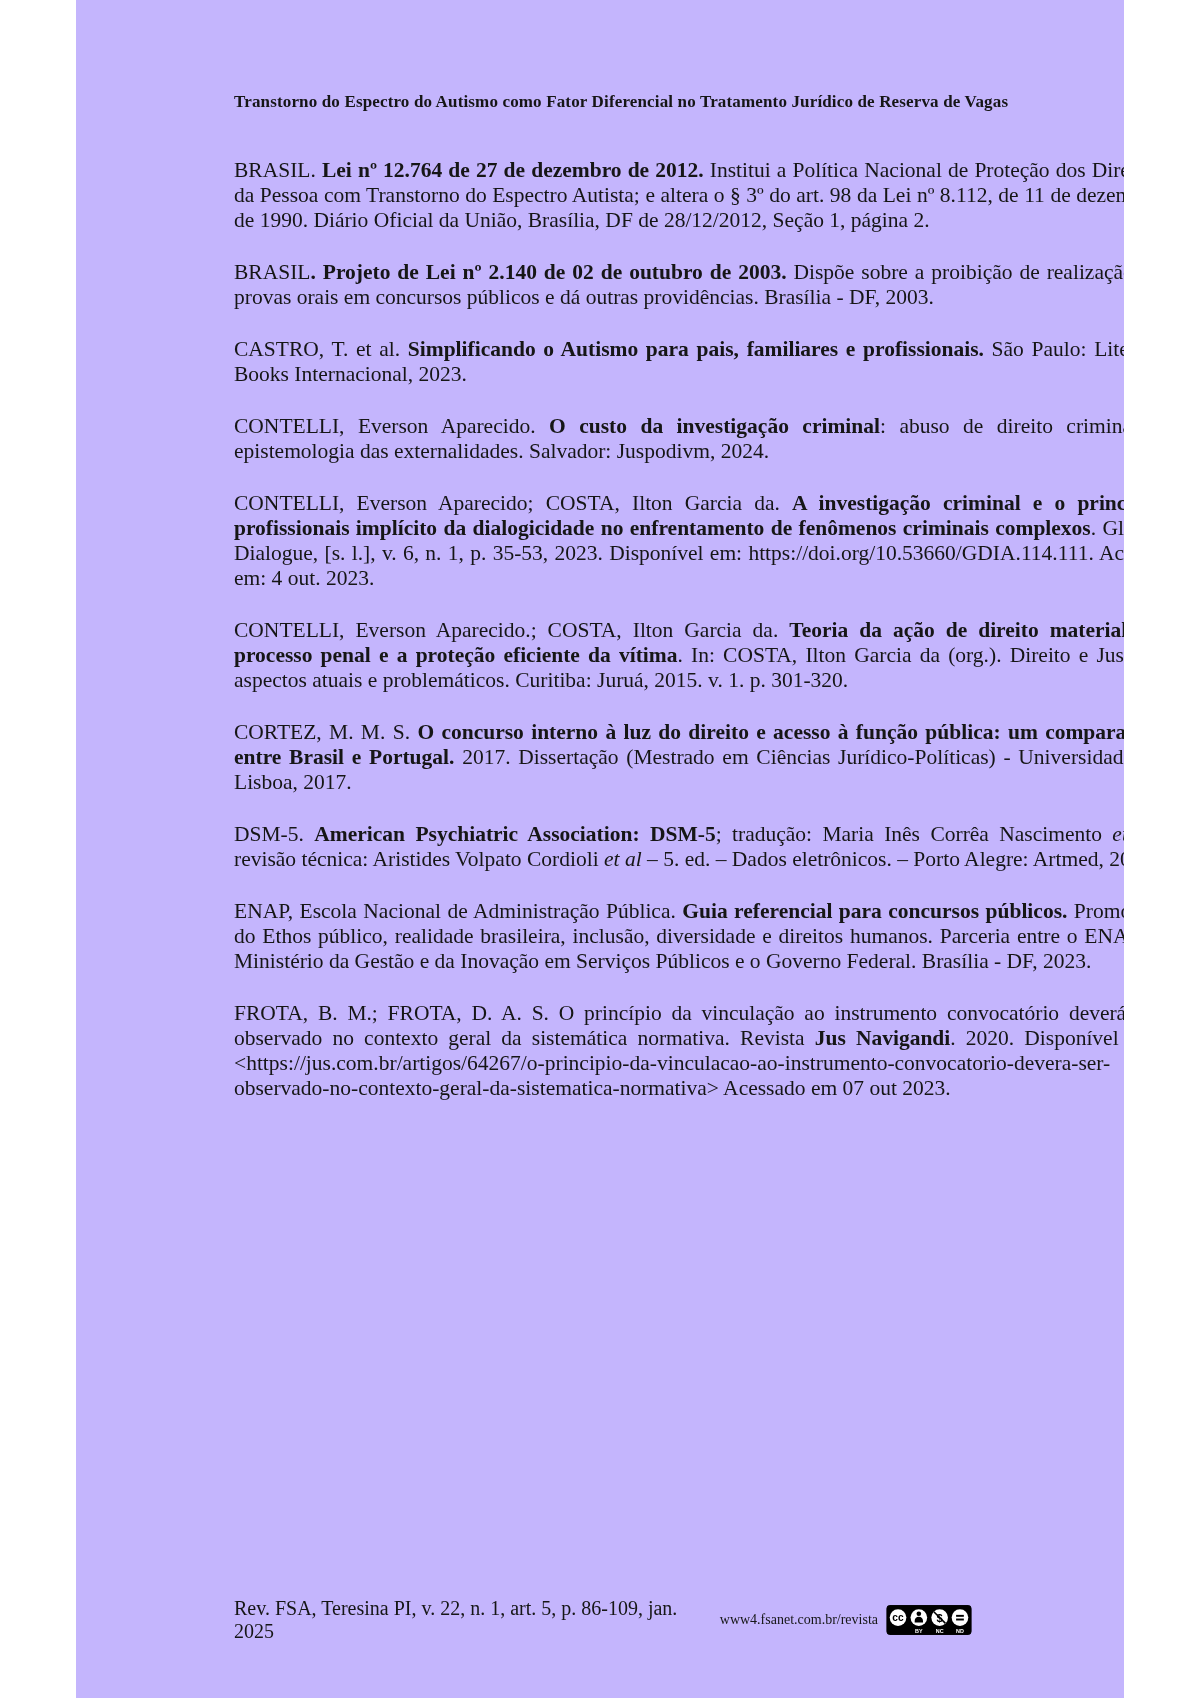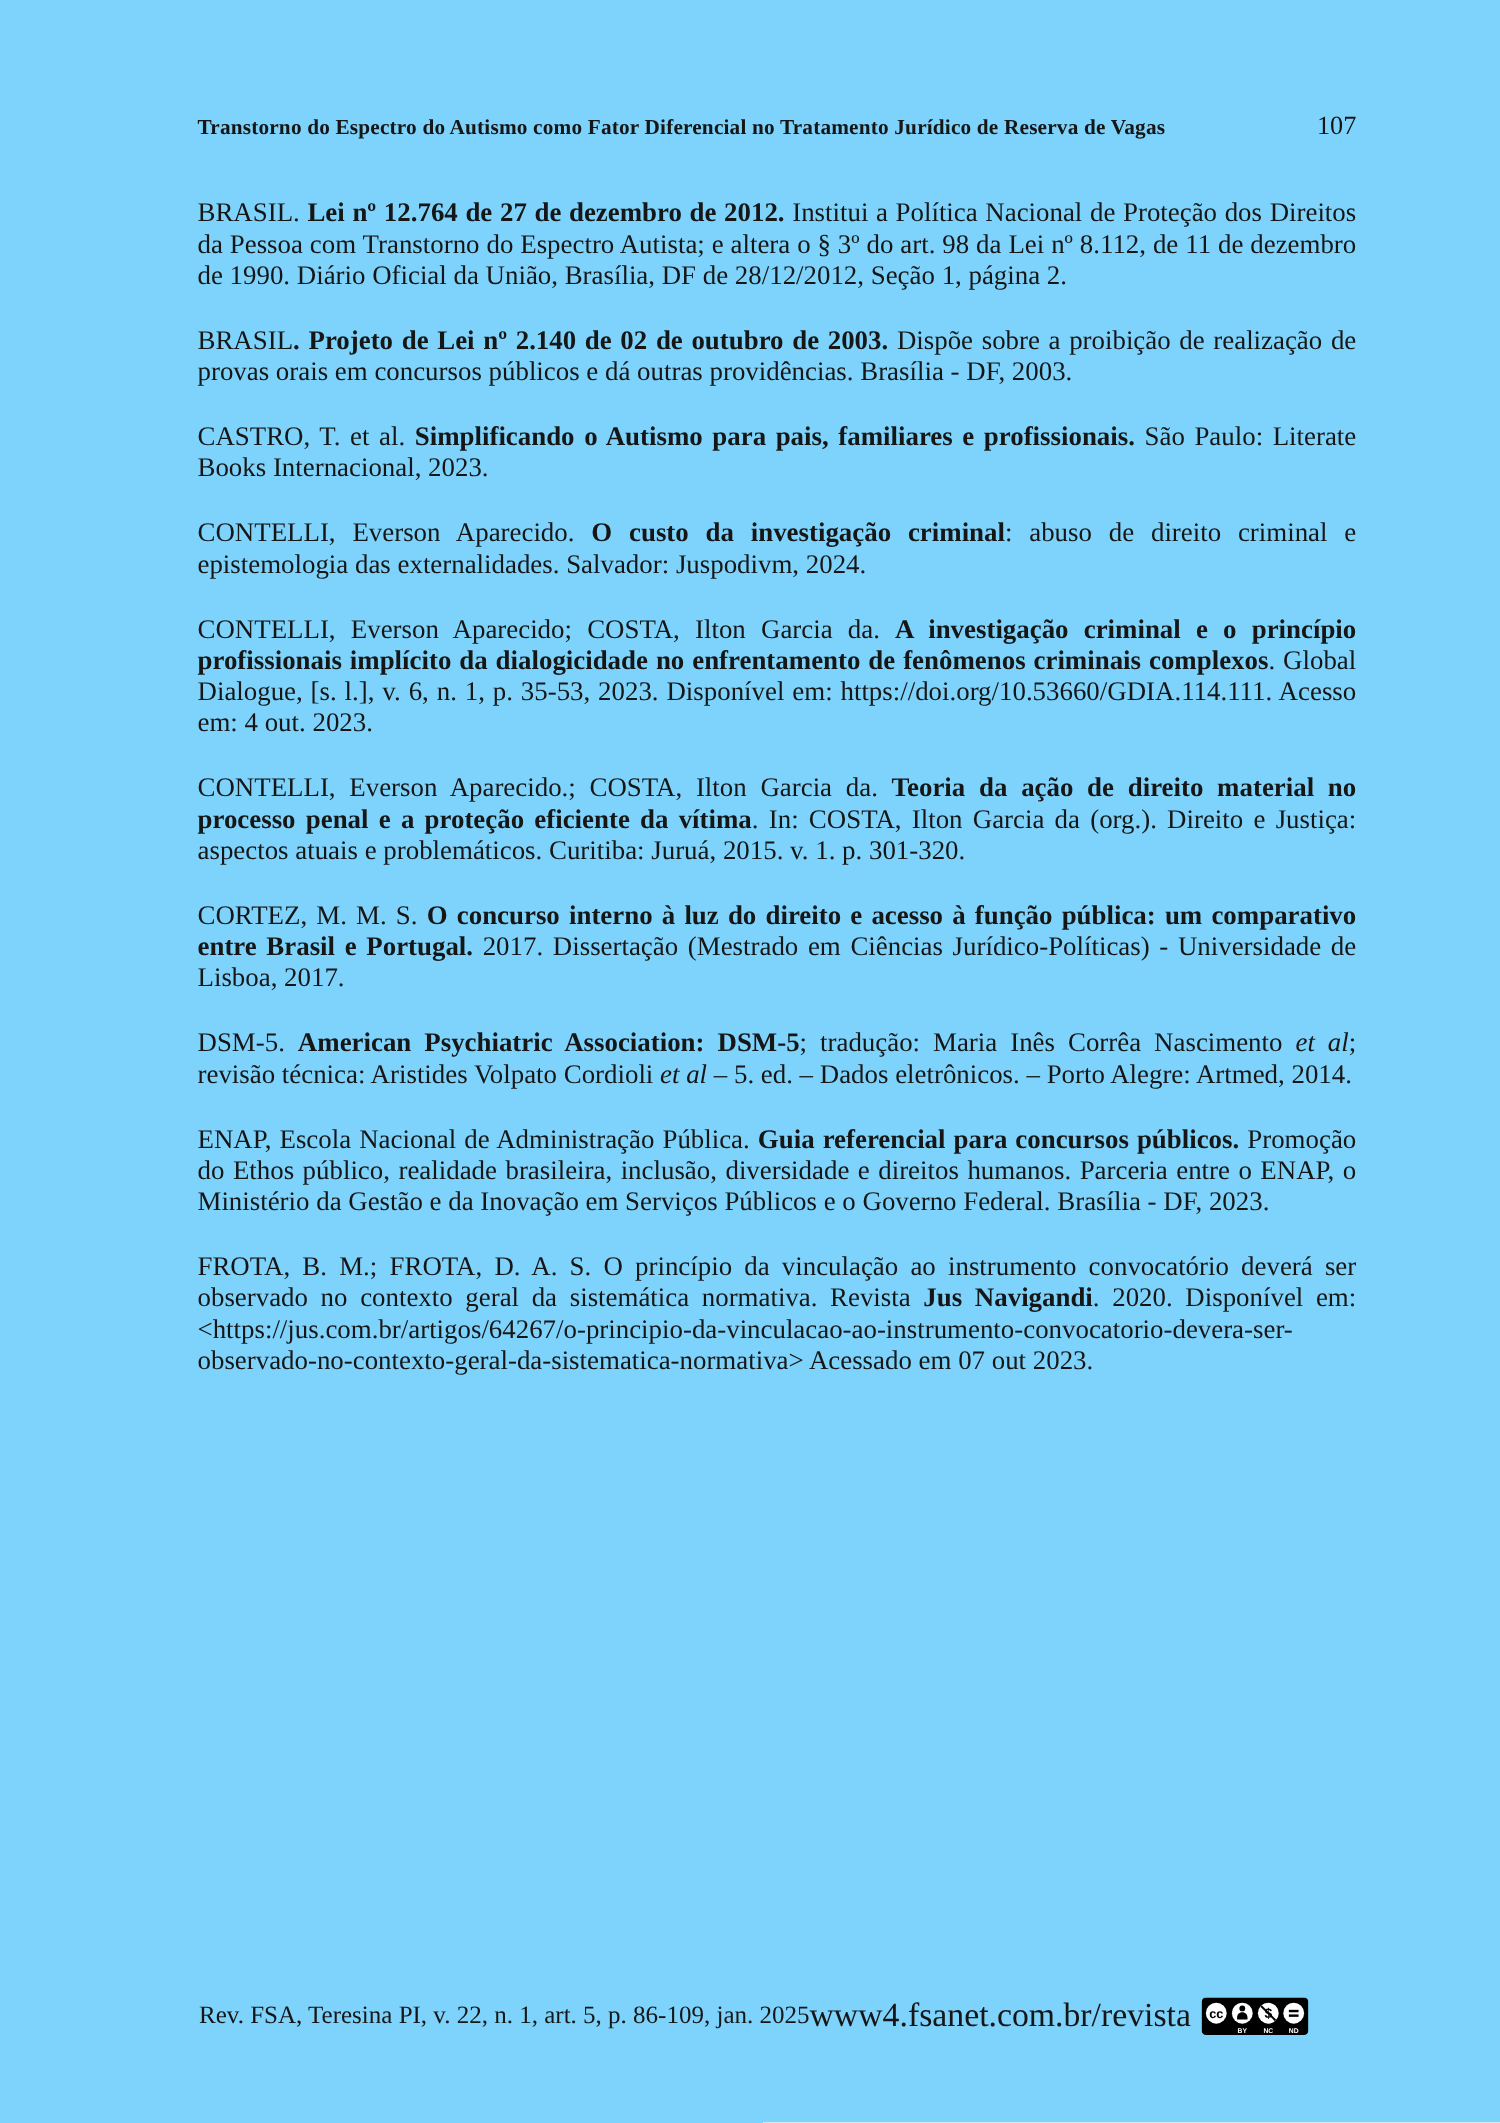--- a/index.html
+++ b/index.html
@@ -1,20 +1,20 @@
 <!DOCTYPE html>
 <html><head>
 <meta charset="utf-8">
 <style>
   * { margin:0; padding:0; box-sizing:border-box; }
   html,body { background:#ffffff; }
   .page {
     position:relative;
-    width:1200px; height:1698px;
-    background:#7dd3fc;
+    width:1048px; height:1698px;
+    background:#c4b5fd;
     color:#161616;
     font-family:"Liberation Serif","DejaVu Serif",serif;
     overflow:hidden;
     margin:0 auto;
   }
   .running-header {
     position:absolute; top:88px; left:158px; width:927px;
     display:flex; justify-content:space-between; align-items:baseline;
   }
   .running-title {
@@ -28,21 +28,21 @@
   }
   .ref { margin-bottom:27px; overflow-wrap:break-word; }
   .ref .b { font-weight:bold; }
   .ref .i { font-style:italic; }
   .page-footer {
     position:absolute; top:1597px; left:158px; right:152px;
     display:flex; justify-content:center; align-items:center;
   }
   .footer-left { font-size:20px; }
   .footer-right { display:flex; align-items:center; gap:8px; }
-  .footer-site { font-size:27px; }
+  .footer-site { font-size:14px; }
   .cc-badge svg { display:block; }
 </style>
 </head>
 <body>
 
 <div class="page">
 
   <div class="running-header">
     <span class="running-title">Transtorno do Espectro do Autismo como Fator Diferencial no Tratamento Jurídico de Reserva de Vagas</span>
     <span class="page-number">107</span>

